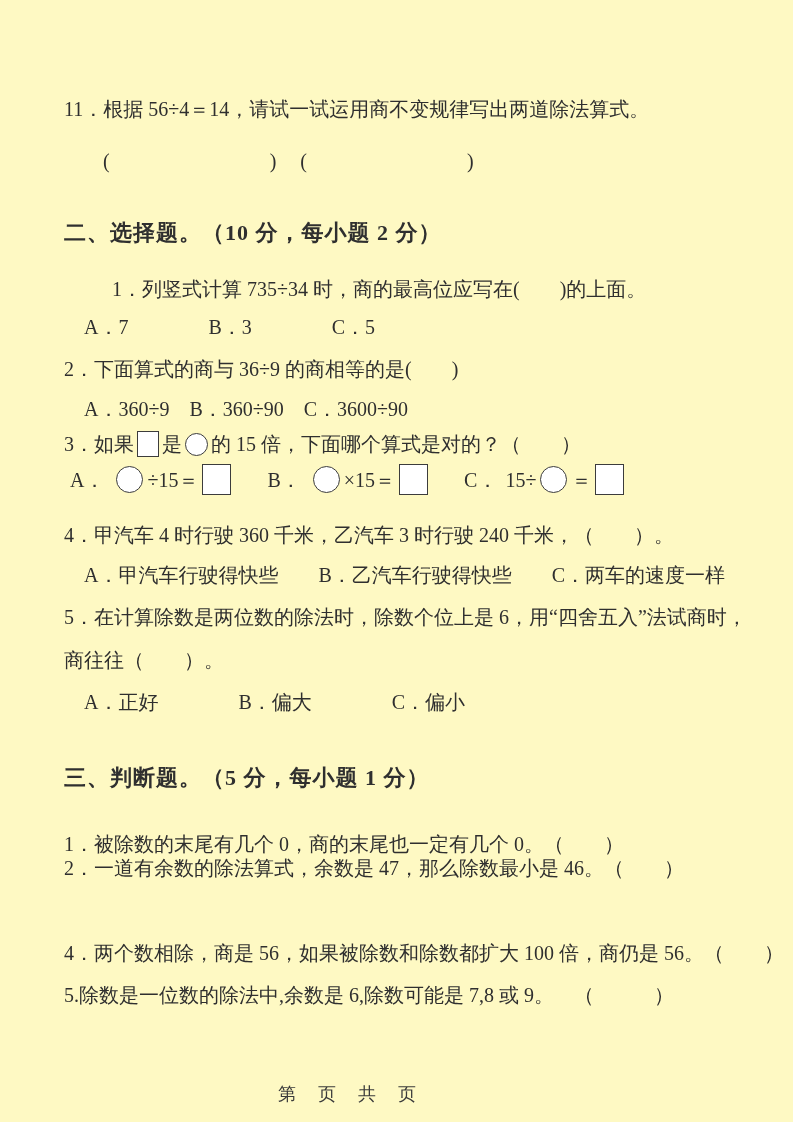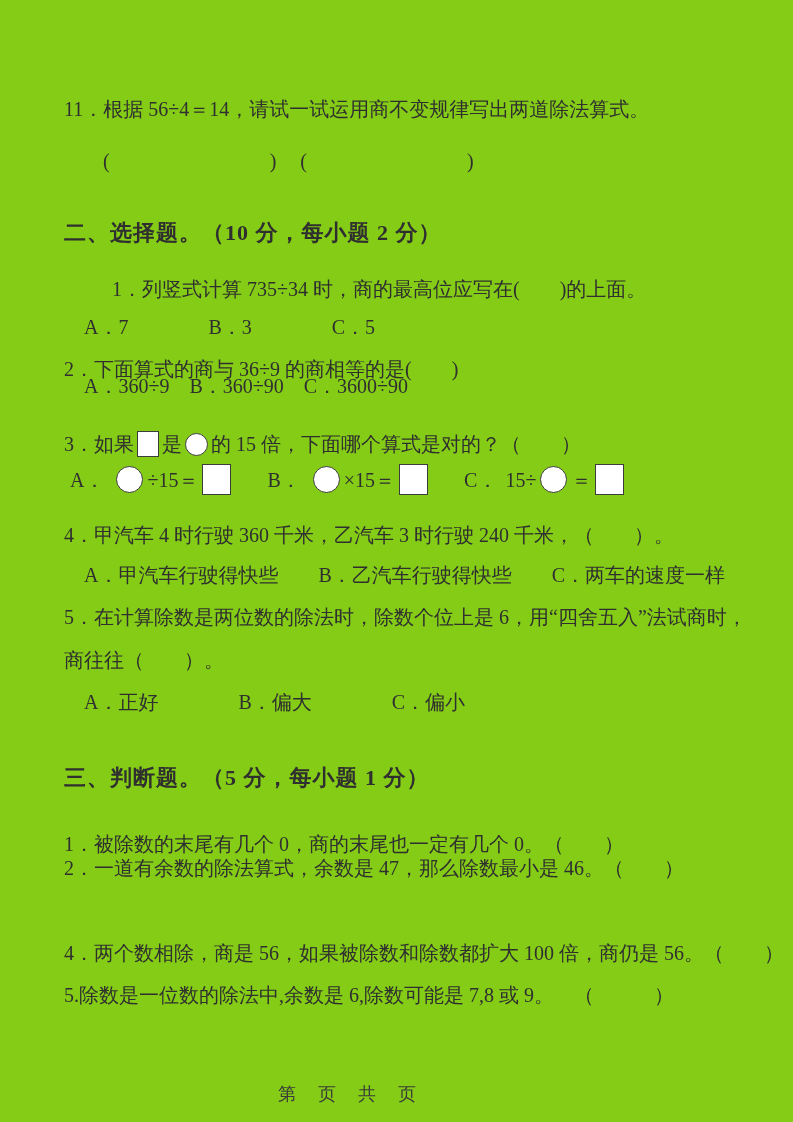--- a/index.html
+++ b/index.html
@@ -1,20 +1,20 @@
 <!DOCTYPE html>
 <html><head>
 <meta charset="utf-8">
 <style>
   html, body { margin: 0; padding: 0; background: #ffffff; }
   .page {
     position: relative;
     width: 793px;
     height: 1122px;
-    background: #84cc16;
+    background: #fef9c3;
     font-family: "Liberation Serif", "DejaVu Serif", serif;
     font-size: 20px;
     color: #2f2f2f;
     overflow: hidden;
   }
   .ln {
     position: absolute;
     left: 64px;
     margin: 0;
     white-space: pre;
@@ -23,21 +23,21 @@
   .bold { font-weight: bold; font-size: 22px; letter-spacing: 1px; }
   .opt  { left: 84px; }
 
   
   .l1  { top: 95px; }
   .l2  { top: 147px; left: 103px; }
   .l3  { top: 219px; }
   .l4  { top: 275px; margin-left: 48px; }
   .l5  { top: 313px; }
   .l6  { top: 355px; }
-  .l7  { top: 372px; }
+  .l7  { top: 395px; }
   .l8  { top: 430px; }
   .l9  { top: 464px; left: 70px; }
   .l10 { top: 521px; }
   .l11 { top: 561px; }
   .l12 { top: 603px; }
   .l13 { top: 646px; }
   .l14 { top: 688px; }
   .l15 { top: 764px; }
   .l16 { top: 830px; }
   .l17 { top: 854px; }

